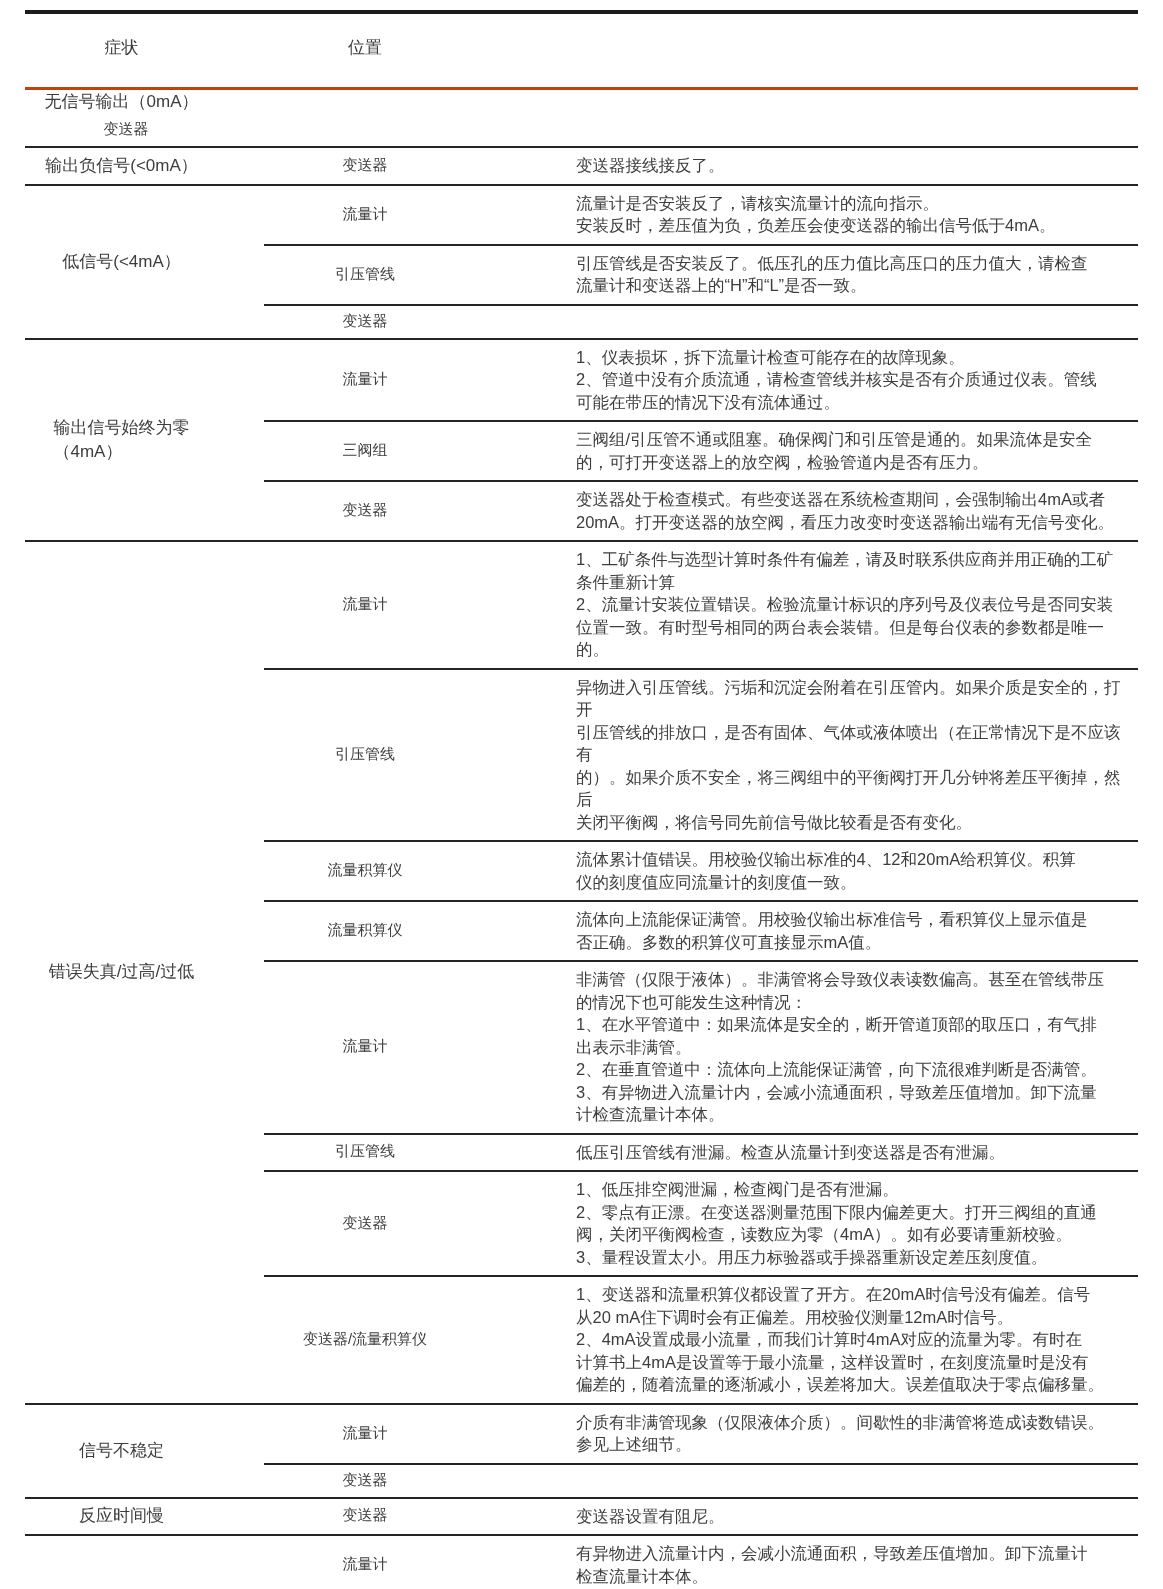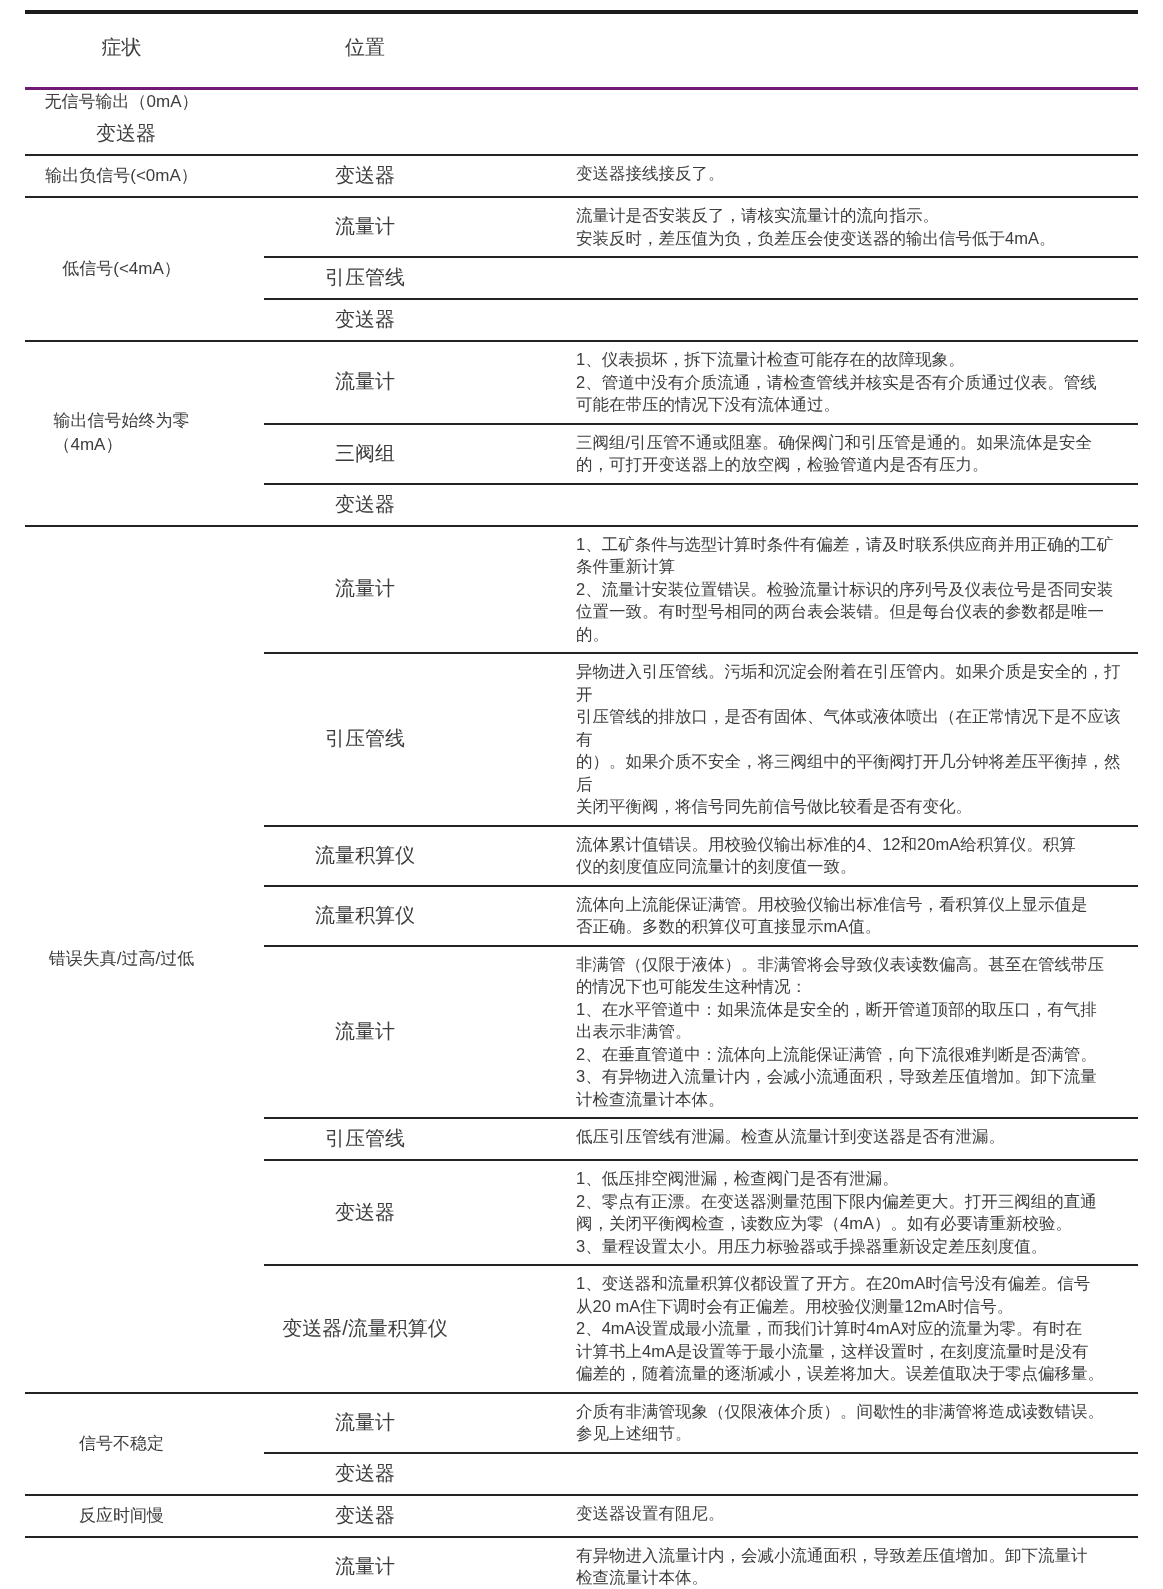--- a/index.html
+++ b/index.html
@@ -20,22 +20,22 @@
     left: 25px;
     top: 10px;
     width: 1113px;
     border-top: 4px solid #1c1c1c;
     border-bottom: 4px solid #1c1c1c;
   }
   .header-row {
     display: flex;
     height: 73px;
     align-items: center;
-    border-bottom: 3px solid #701a75;
-    font-size: 20px;
+    border-bottom: 3px solid #c2410c;
+    font-size: 17px;
   }
   .th { text-align: center; padding-bottom: 6px; }
   .th.sym { width: 239px; padding-right: 46px; box-sizing: border-box; }
   .th.loc { width: 202px; }
   .th.sol { flex: 1; }
 
   .group {
     display: flex;
     border-top: 2px solid #242424;
   }
@@ -61,21 +61,21 @@
     border-top: 2px solid #242424;
   }
   .subrow:first-child { border-top: none; }
 
   .loc-cell {
     width: 202px;
     box-sizing: border-box;
     display: flex;
     align-items: center;
     justify-content: center;
-    font-size: 20px;
+    font-size: 15px;
     padding: 6px 0 7px 0;
   }
   .sol-cell {
     flex: 1;
     box-sizing: border-box;
     padding: 6px 2px 7px 110px;
     font-size: 16.5px;
     line-height: 22.5px;
     white-space: pre-line;
   }
@@ -118,20 +118,22 @@
     </div>
     <div class="rows">
   <div class="subrow">
     <div class="loc-cell">流量计</div>
     <div class="sol-cell">流量计是否安装反了，请核实流量计的流向指示。
 安装反时，差压值为负，负差压会使变送器的输出信号低于4mA。</div>
   </div>
 
   <div class="subrow">
     <div class="loc-cell">引压管线</div>
+    <div class="sol-cell">引压管线是否安装反了。低压孔的压力值比高压口的压力值大，请检查
+流量计和变送器上的“H”和“L”是否一致。</div>
   </div>
 
   <div class="subrow">
     <div class="loc-cell">变送器</div>
   </div>
 </div>
   </div>
 
   <div class="group">
     <div class="sym-cell">
@@ -147,20 +149,22 @@
   </div>
 
   <div class="subrow">
     <div class="loc-cell">三阀组</div>
     <div class="sol-cell">三阀组/引压管不通或阻塞。确保阀门和引压管是通的。如果流体是安全
 的，可打开变送器上的放空阀，检验管道内是否有压力。</div>
   </div>
 
   <div class="subrow">
     <div class="loc-cell">变送器</div>
+    <div class="sol-cell">变送器处于检查模式。有些变送器在系统检查期间，会强制输出4mA或者
+20mA。打开变送器的放空阀，看压力改变时变送器输出端有无信号变化。</div>
   </div>
 </div>
   </div>
 
   <div class="group">
     <div class="sym-cell">
       <div class="sym-text">错误失真/过高/过低</div>
     </div>
     <div class="rows">
   <div class="subrow">

